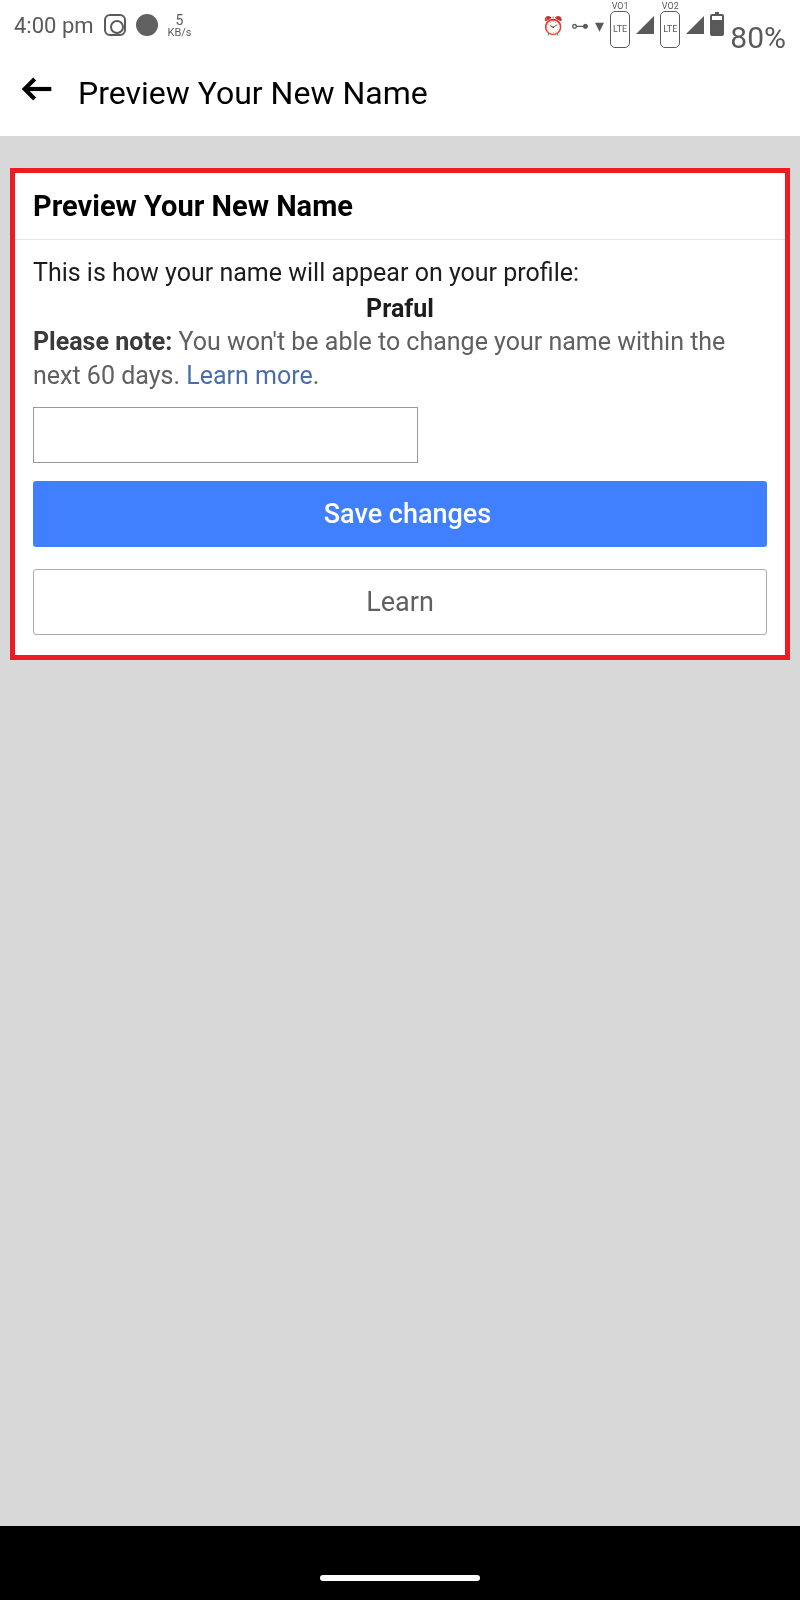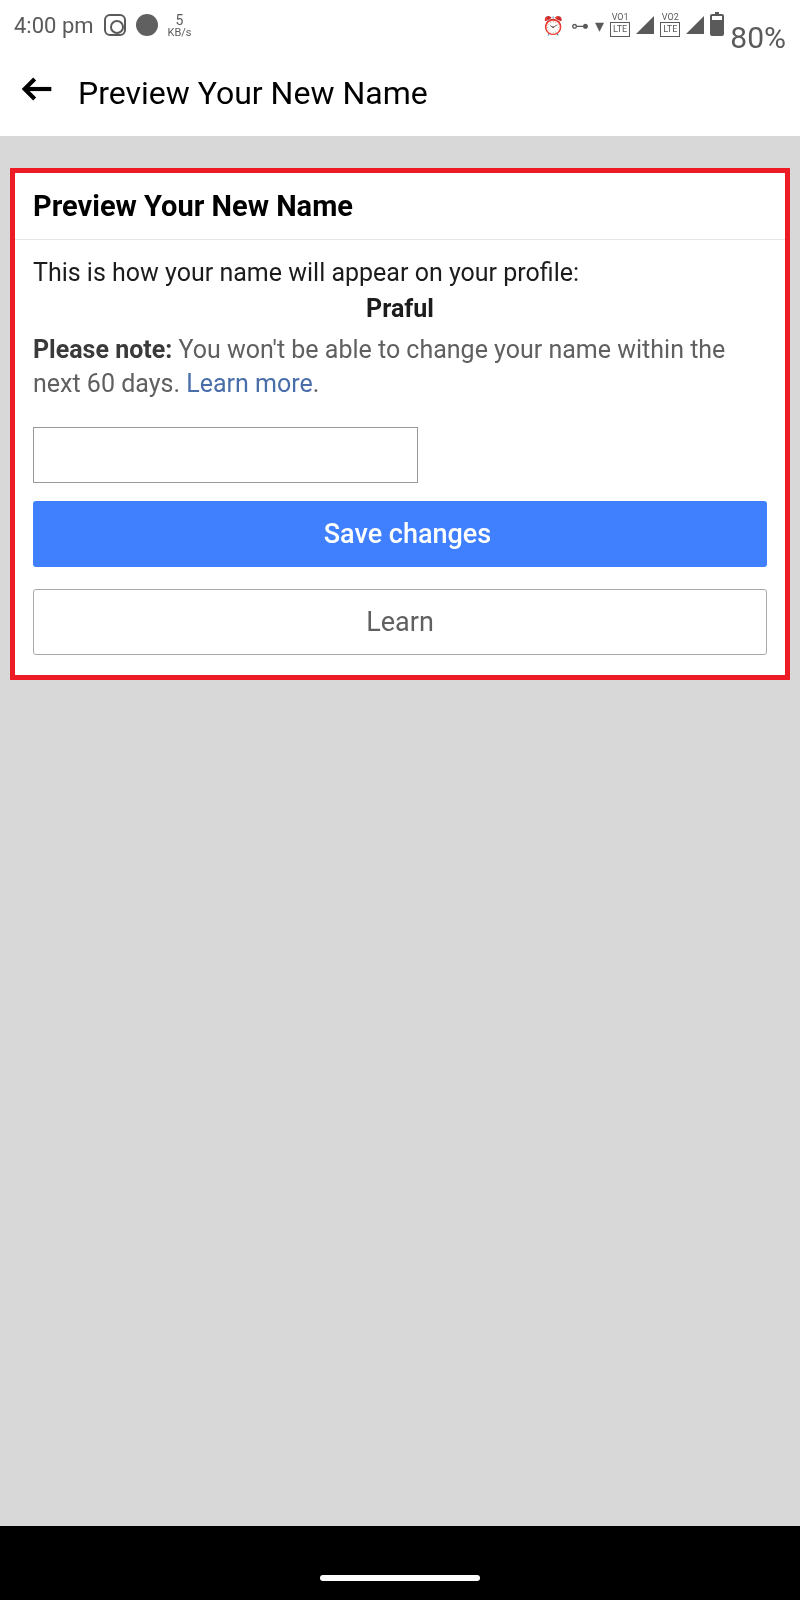--- a/index.html
+++ b/index.html
@@ -103,27 +103,27 @@
     .intro-text {
       font-size: 25px;
       color: #1c1c1c;
       margin-bottom: 7px;
     }
     .name-preview {
       font-size: 25px;
       font-weight: bold;
       color: #1c1c1c;
       text-align: center;
-      margin-bottom: 10px;
+      margin-bottom: 2px;
     }
     .note-text {
       font-size: 25px;
       color: #606060;
       line-height: 1.35;
-      margin-bottom: 26px;
+      margin-bottom: 14px;
     }
     .note-label {
       font-weight: bold;
       color: #3a3a3a;
     }
     .learn-more {
       color: #4a6ea9;
       cursor: pointer;
     }
     .save-instruction {
@@ -200,22 +200,22 @@
       border: 2px solid #5a5a5a;
       border-radius: 50%;
     }
     .icon-small {
       font-size: 18px;
       color: #5a5a5a;
     }
     .lte-badge {
       font-size: 9px;
       border: 1px solid #5a5a5a;
-      border-radius: 0;
-      padding: 2px 2px;
+      border-radius: 5px;
+      padding: 13px 2px;
       line-height: 1;
     }
     .vo-group {
       display: flex;
       flex-direction: column;
       align-items: center;
       line-height: 1;
       font-size: 9px;
       text-align: right;
     }

